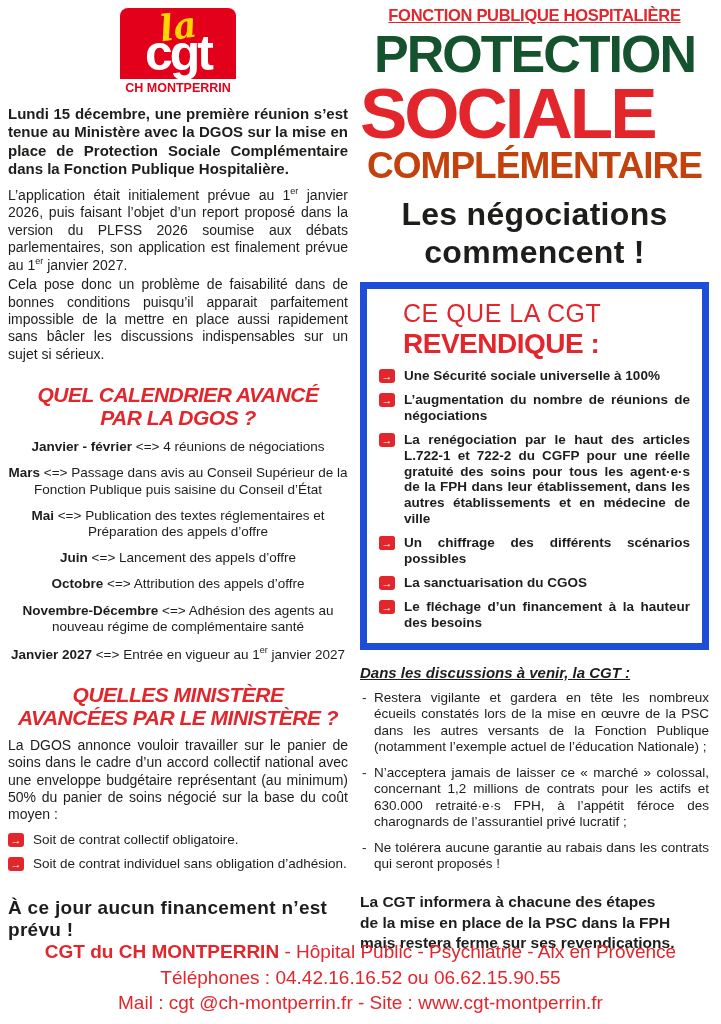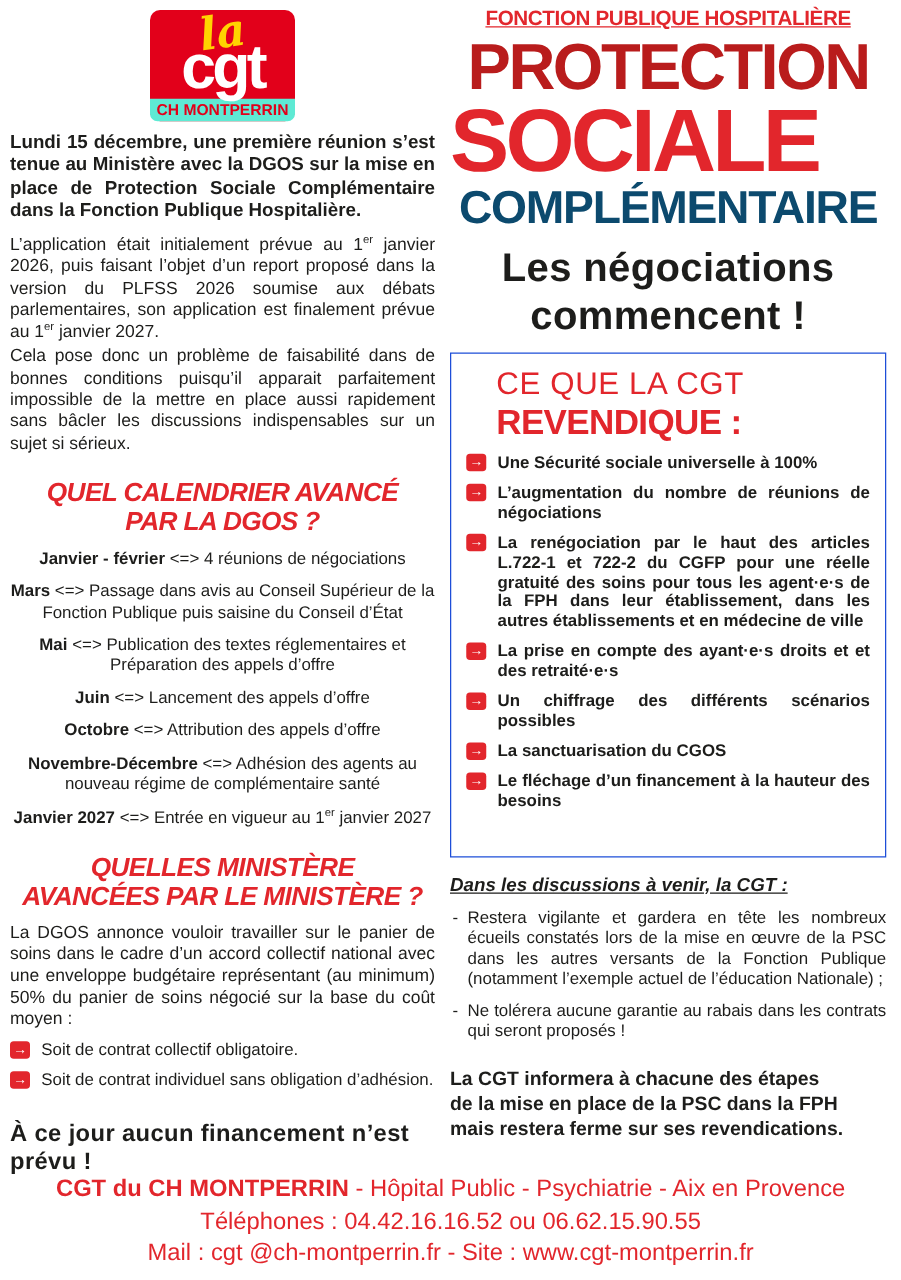--- a/index.html
+++ b/index.html
@@ -6,45 +6,45 @@
   body{width:721px;height:1024px;font-family:"Liberation Sans",sans-serif;color:#1d1d1b;}
   .page{position:relative;width:721px;height:1024px;overflow:hidden;background:#fff;}
   .columns{display:flex;gap:12px;padding:4px 8px 0 8px;box-sizing:border-box;}
   .col-left{width:340px;flex:0 0 340px;}
   .col-right{width:349px;flex:0 0 349px;}
 
   
   .logo{width:116px;margin:4px auto 8px;background:#e2001a;border-radius:8px;text-align:center;padding:2px 0 0 0;}
   .logo-la{color:#ffd400;font-family:"DejaVu Serif",serif;font-style:italic;font-weight:bold;font-size:36px;line-height:32px;transform:rotate(-8deg);}
   .logo-cgt{color:#fff;font-weight:bold;font-size:50px;line-height:42px;letter-spacing:-3px;margin-top:-10px;}
-  .logo-strip{background:#5eead4;color:#e2001a;font-weight:bold;font-size:12.5px;line-height:18px;margin-top:5px;border-radius:0 0 6px 6px;}
+  .logo-strip{background:#ffffff;color:#e2001a;font-weight:bold;font-size:12.5px;line-height:18px;margin-top:5px;border-radius:0 0 6px 6px;}
 
   .intro{font-size:15px;font-weight:bold;text-align:justify;line-height:1.22;margin:6px 0 8px;}
   .body-text{font-size:14px;text-align:justify;line-height:1.24;margin:0 0 2px;}
   sup{font-size:9px;}
 
   .red-heading{color:#e2262c;font-size:21px;font-weight:bold;font-style:italic;text-align:center;line-height:1.1;margin:20px 0 8px;letter-spacing:-0.5px;}
 
   .cal-row{text-align:center;font-size:13.5px;margin:10px 0;line-height:1.2;}
 
   .arrow-list{list-style:none;padding:0;margin:8px 0 0;}
   .arrow-list li{position:relative;padding-left:25px;margin:8px 0;font-size:13.5px;text-align:justify;line-height:1.18;}
   .arrow-ico{position:absolute;left:0;top:1px;width:16px;height:14px;background:#e2262c;color:#fff;border-radius:3px;font-size:11px;line-height:14px;text-align:center;font-weight:bold;}
 
   .hand{font-weight:600;letter-spacing:0.3px;}
   .hand-left{font-size:19px;text-align:left;margin-top:26px;}
 
   
   .kicker{color:#e2262c;text-align:center;font-size:16.5px;font-weight:bold;text-decoration:underline;margin:2px 0 4px;letter-spacing:-0.3px;}
-  .title1{color:#b91c1c;font-weight:bold;font-size:52px;line-height:0.98;text-align:center;letter-spacing:-2px;}
+  .title1{color:#14532d;font-weight:bold;font-size:52px;line-height:0.98;text-align:center;letter-spacing:-2px;}
   .title2{color:#e2262c;font-weight:bold;font-size:71px;line-height:0.95;text-align:left;letter-spacing:-3px;}
-  .title3{color:#0c4a6e;font-weight:bold;font-size:37px;line-height:1.0;text-align:center;letter-spacing:-1px;}
+  .title3{color:#c2410c;font-weight:bold;font-size:37px;line-height:1.0;text-align:center;letter-spacing:-1px;}
   .subtitle-hand{text-align:center;font-size:32px;line-height:1.18;margin:12px 0 10px;}
 
-  .red-box{border:1px solid #1d4ed8;padding:10px 12px 28px;margin-top:6px;}
+  .red-box{border:7px solid #1d4ed8;padding:10px 12px 4px;margin-top:6px;}
   .box-title1{color:#e2262c;font-size:25px;font-weight:normal;margin-left:24px;letter-spacing:0.5px;}
   .box-title2{color:#e2262c;font-size:28px;font-weight:bold;margin:0 0 6px 24px;letter-spacing:-0.5px;}
   .red-box .arrow-list li{font-weight:bold;}
 
   .discussion-heading{margin:14px 0 4px;font-size:15px;font-weight:bold;font-style:italic;text-decoration:underline;}
   .dash-list{list-style:none;margin:0;padding:0;}
   .dash-list li{position:relative;padding-left:14px;font-size:13.5px;text-align:justify;margin:9px 0;line-height:1.22;}
   .dash-list li::before{content:"-";position:absolute;left:2px;top:0;}
 
   .conclusion{font-weight:bold;font-size:15.5px;line-height:1.3;margin-top:20px;}
@@ -104,31 +104,32 @@
 
       <div class="subtitle-hand hand"><span>Les négociations</span><br><span>commencent !</span></div>
 
       <div class="red-box">
         <div class="box-title1">CE QUE LA CGT</div>
         <div class="box-title2">REVENDIQUE :</div>
         <ul class="arrow-list">
           <li><span class="arrow-ico">→</span><span>Une Sécurité sociale universelle à 100%</span></li>
           <li><span class="arrow-ico">→</span><span>L’augmentation du nombre de réunions de négociations</span></li>
           <li><span class="arrow-ico">→</span><span>La renégociation par le haut des articles L.722-1 et 722-2 du CGFP pour une réelle gratuité des soins pour tous les agent·e·s de la FPH dans leur établissement, dans les autres établissements et en médecine de ville</span></li>
-          <li><span class="arrow-ico">→</span><span>La prise en compte des ayant·e·s droits et et des retraité·e·s</span></li>
+          <li><span class="arrow-ico">→</span></li>
           <li><span class="arrow-ico">→</span><span>Un chiffrage des différents scénarios possibles</span></li>
           <li><span class="arrow-ico">→</span><span>La sanctuarisation du CGOS</span></li>
           <li><span class="arrow-ico">→</span><span>Le fléchage d’un financement à la hauteur des besoins</span></li>
         </ul>
       </div>
 
       <div class="discussion-heading">Dans les discussions à venir, la CGT :</div>
 
       <ul class="dash-list">
         <li>Restera vigilante et gardera en tête les nombreux écueils constatés lors de la mise en œuvre de la PSC dans les autres versants de la Fonction Publique (notamment l’exemple actuel de l’éducation Nationale) ;</li>
+        <li>N’acceptera jamais de laisser ce « marché » colossal, concernant 1,2 millions de contrats pour les actifs et 630.000 retraité·e·s FPH, à l’appétit féroce des charognards de l’assurantiel privé lucratif ;</li>
         <li>Ne tolérera aucune garantie au rabais dans les contrats qui seront proposés !</li>
       </ul>
 
       <p class="conclusion"><span>La CGT informera à chacune des étapes</span><br><span>de la mise en place de la PSC dans la FPH</span><br><span>mais restera ferme sur ses revendications.</span></p>
     </div>
   </div>
 
   <div class="footer">
     <div class="f1"><strong>CGT du CH MONTPERRIN</strong><span> - Hôpital Public - Psychiatrie - Aix en Provence</span></div>
     <div>Téléphones : 04.42.16.16.52 ou 06.62.15.90.55</div>

